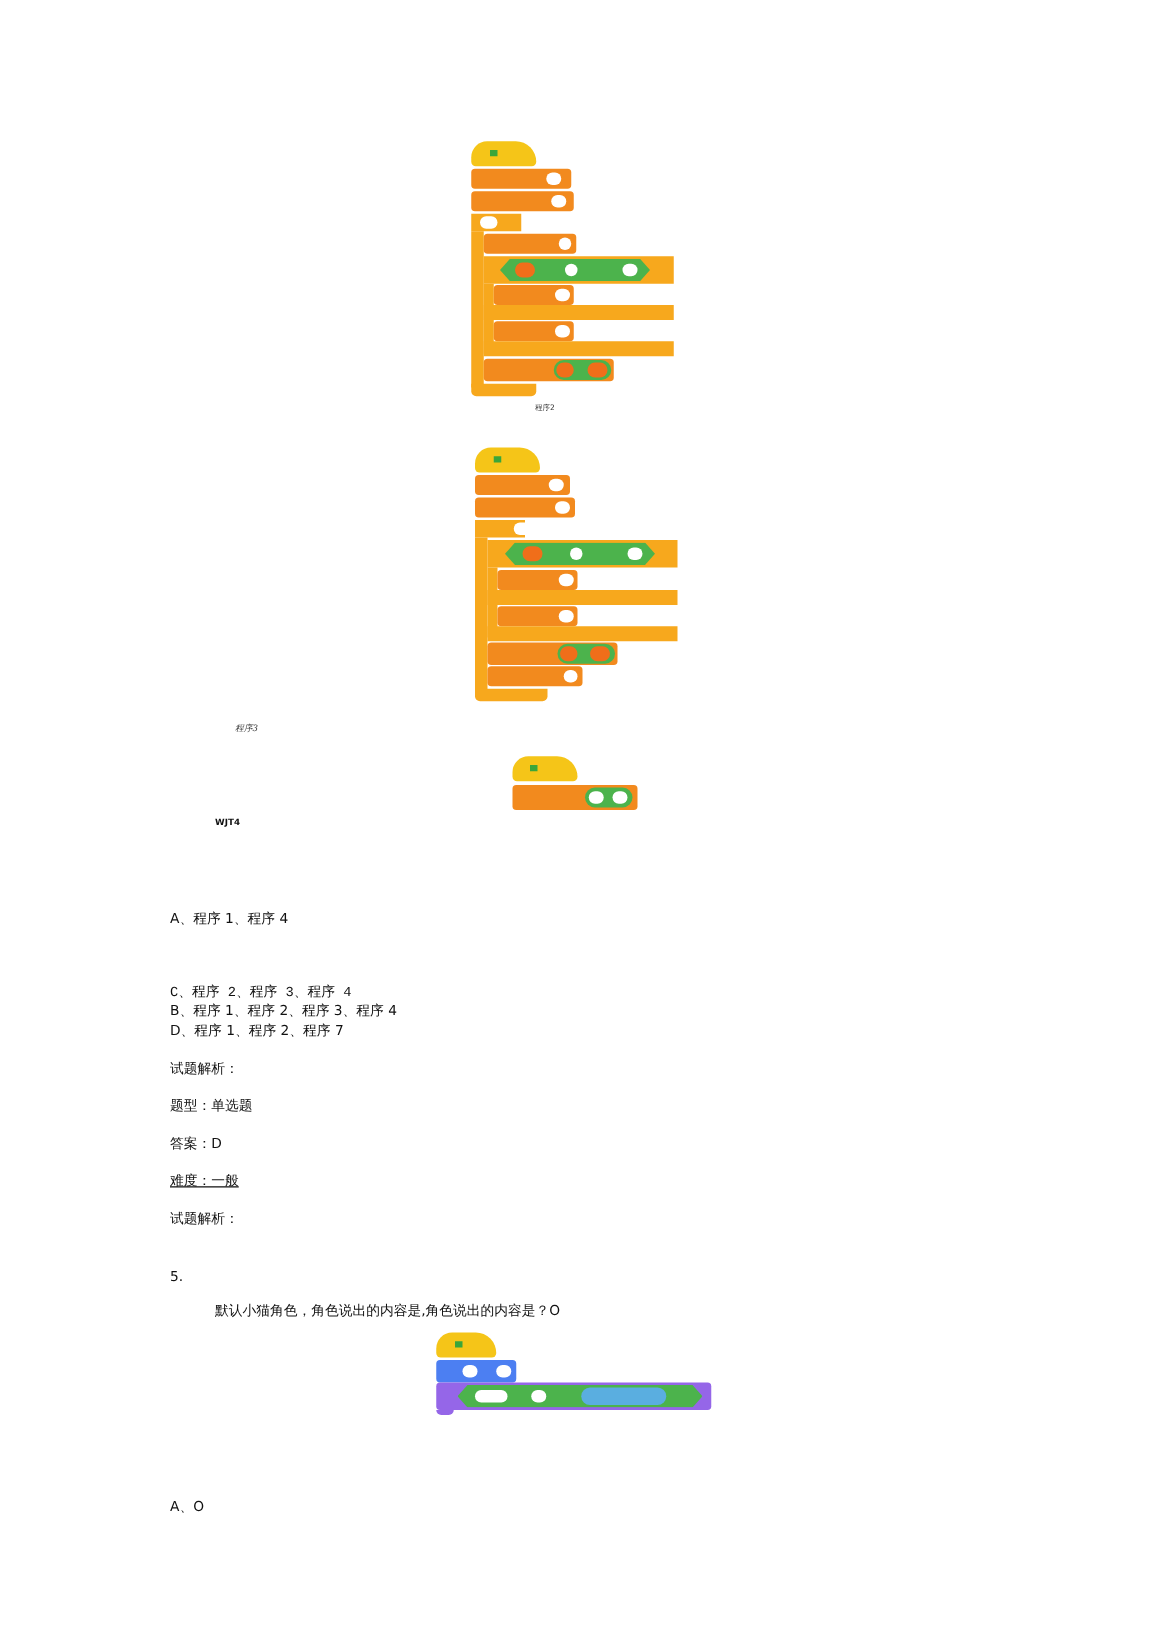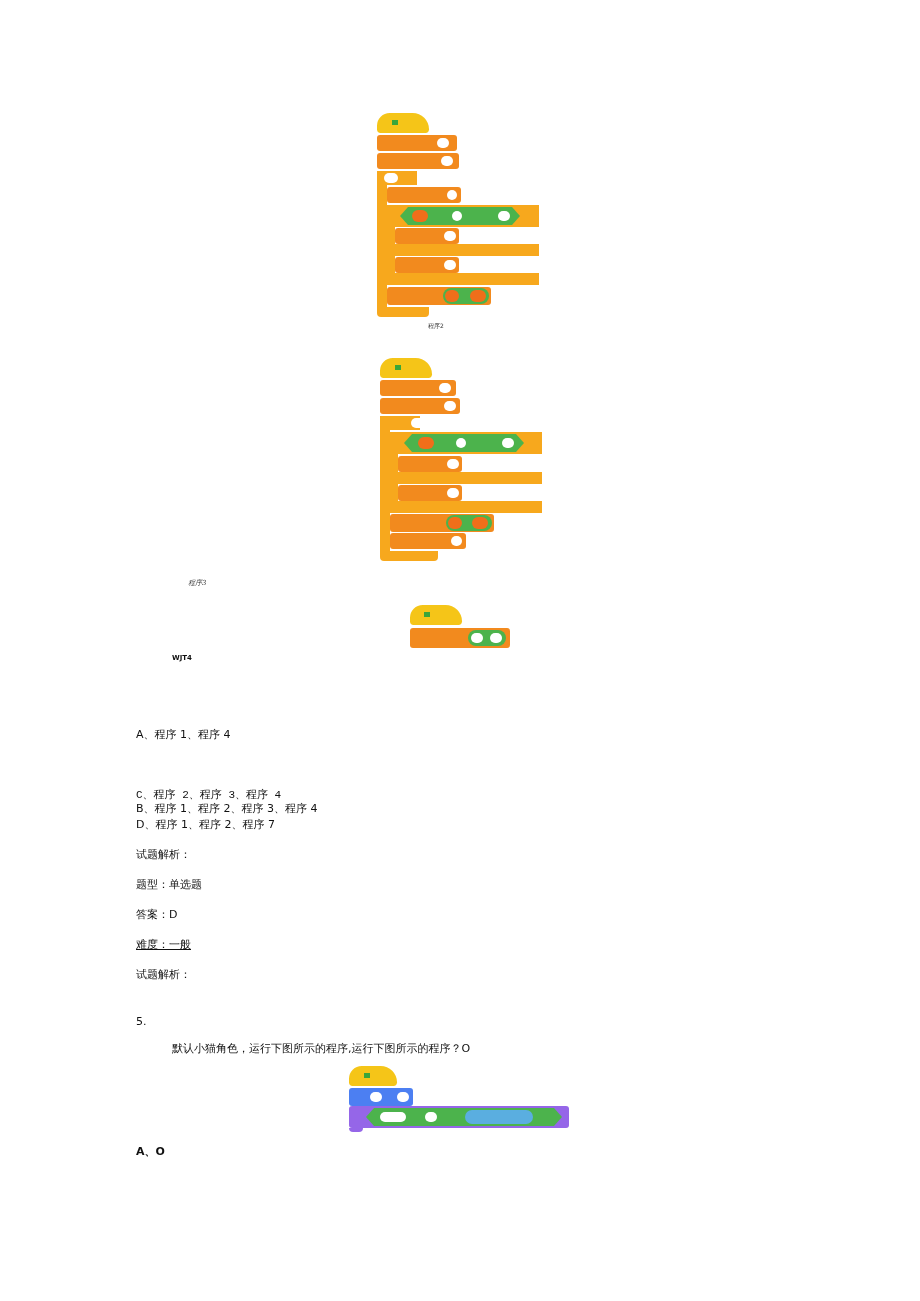--- a/index.html
+++ b/index.html
@@ -114,30 +114,30 @@
 <div>
   <div class="abs txt" style="left:136px;top:846px;">试题解析：</div>
   <div class="abs txt" style="left:136px;top:876px;">题型：单选题</div>
   <div class="abs txt" style="left:136px;top:906px;">答案：D</div>
   <div class="abs txt" style="left:136px;top:936px;text-decoration:underline;">难度：一般</div>
   <div class="abs txt" style="left:136px;top:966px;">试题解析：</div>
 </div>
 
 <div>
   <div class="abs txt" style="left:136px;top:1013px;">5.</div>
-  <div class="abs txt" style="left:172px;top:1040px;">默认小猫角色，运行下图所示的程序,运行下图所示的程序？O</div>
+  <div class="abs txt" style="left:172px;top:1040px;">默认小猫角色，角色说出的内容是,角色说出的内容是？O</div>
 
   <div>
     <div class="hat" style="left:349px;top:1066px;width:48px;"></div>
     <div class="flag" style="left:364px;top:1073px;"></div>
     <div class="blue" style="left:349px;top:1088px;width:64px;height:18px;"></div>
     <div class="pill" style="left:370px;top:1092px;width:12px;"></div>
     <div class="pill" style="left:397px;top:1092px;width:12px;"></div>
     <div class="purp" style="left:349px;top:1106px;width:220px;height:22px;"></div>
     <div class="hex" style="left:366px;top:1108px;width:196px;"></div>
     <div class="pill" style="left:380px;top:1112px;width:26px;"></div>
     <div class="pill" style="left:425px;top:1112px;width:12px;"></div>
     <div class="lblue" style="left:465px;top:1110px;width:68px;"></div>
     <div class="abs" style="left:349px;top:1128px;width:14px;height:4px;background:#9566e8;border-radius:0 0 4px 4px;"></div>
   </div>
 
-  <div class="abs txt" style="left:136px;top:1143px;font-weight:bold;">A、O</div>
+  <div class="abs txt" style="left:136px;top:1197px;">A、O</div>
 </div>
 
 </body></html>

